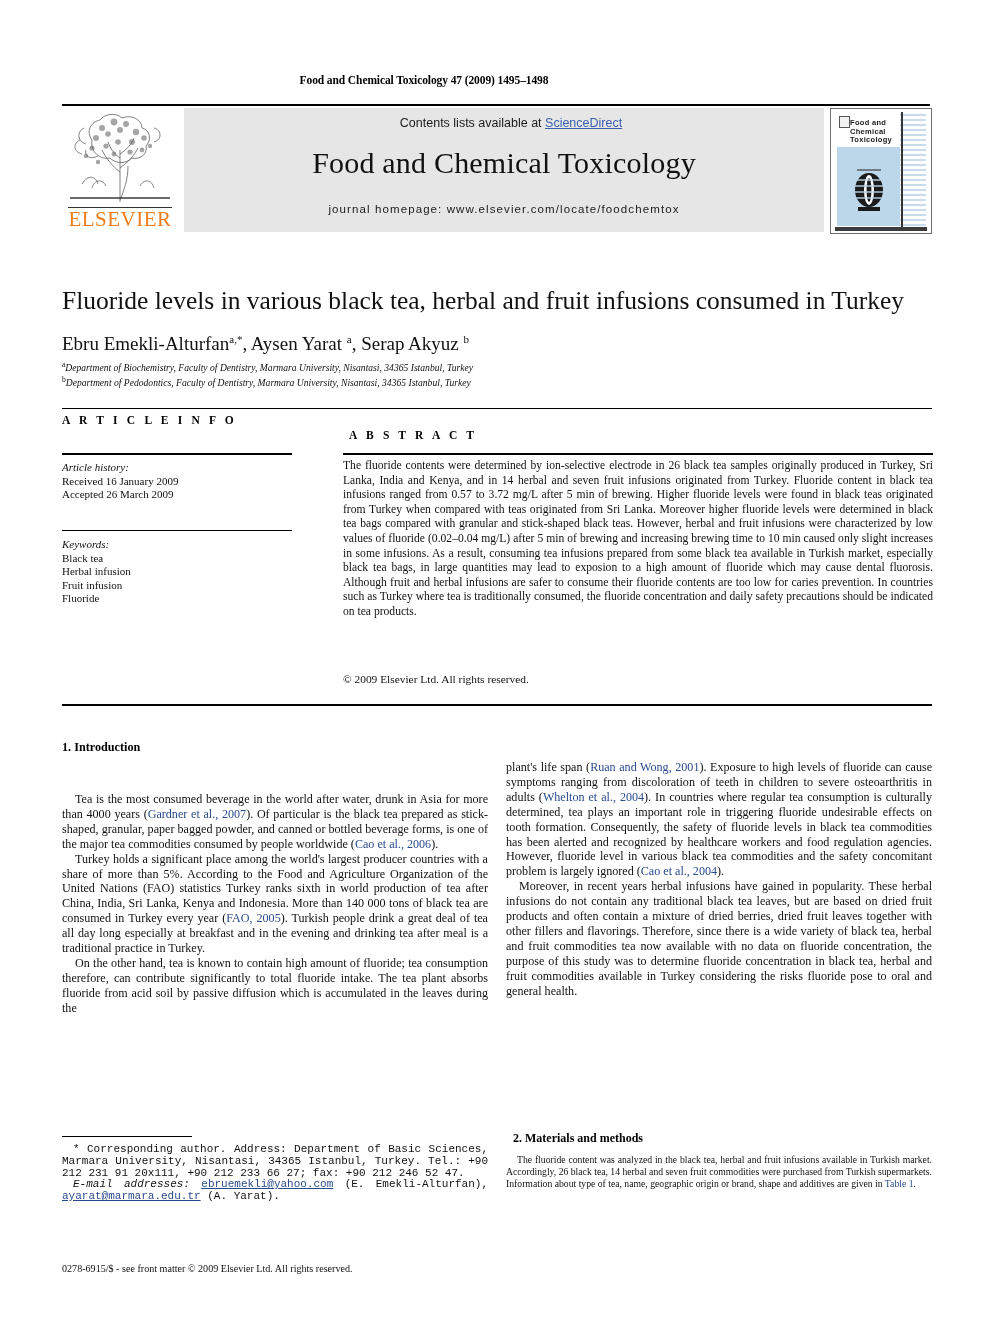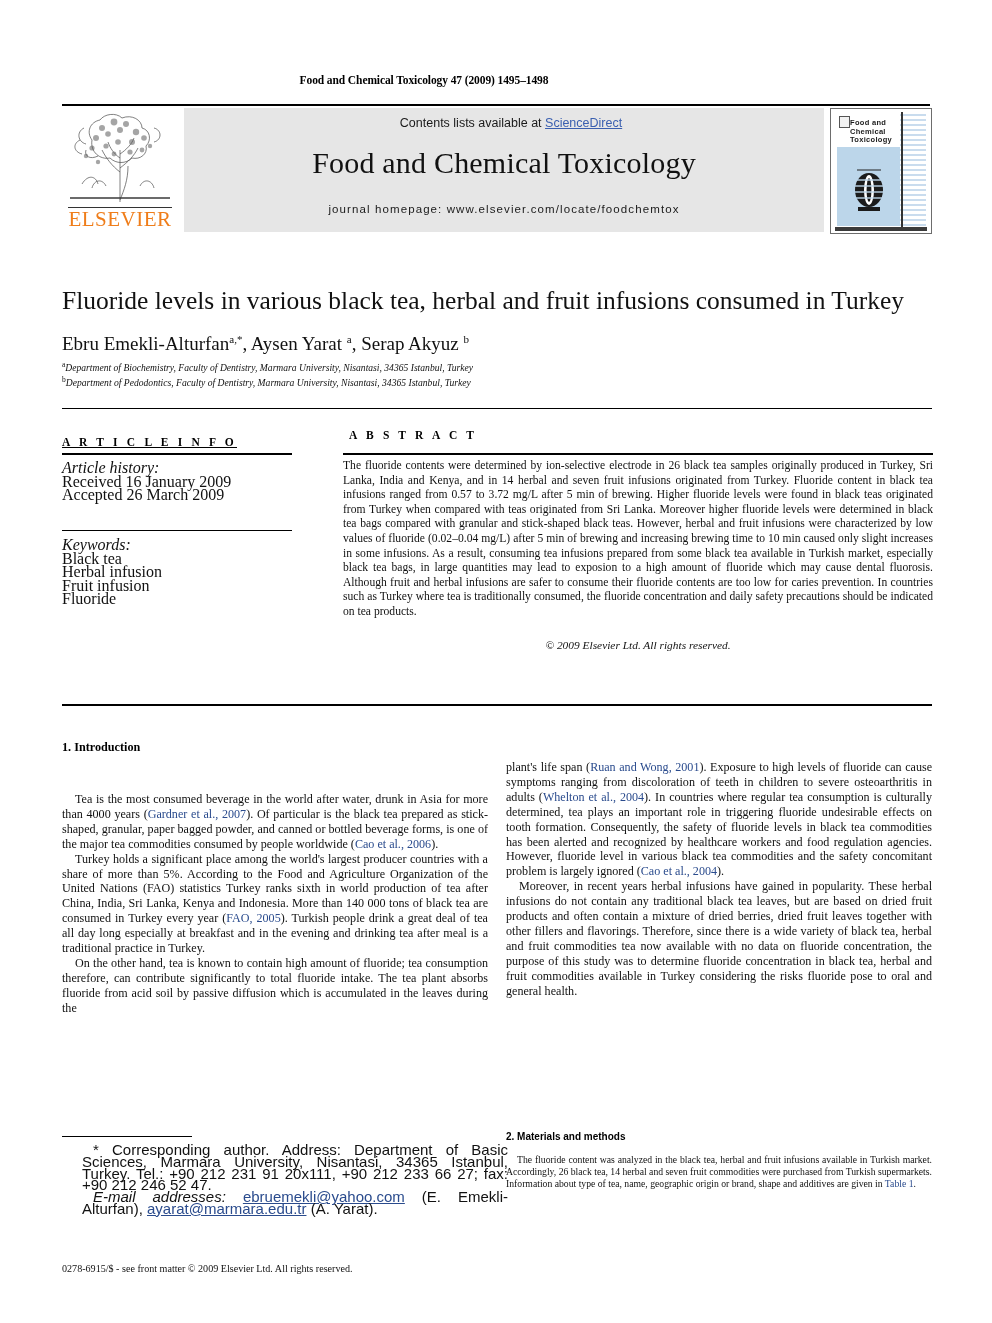--- a/index.html
+++ b/index.html
@@ -231,45 +231,44 @@
     position: absolute;
     font-family: "Liberation Serif", serif;
     font-size: 11.5px;
     font-weight: bold;
     letter-spacing: 3.2px;
     color: #000;
   }
   .ai-block {
     position: absolute;
     font-family: "Liberation Serif", serif;
-    font-size: 16px;
+    font-size: 11px;
     line-height: 13.6px;
     color: #111;
   }
   .ai-block .it { font-style: italic; }
 
   .abstract-text {
     position: absolute;
     left: 343px; top: 459px;
     width: 590px;
     font-family: "Liberation Serif", serif;
     font-size: 11.6px;
     line-height: 14.6px;
     text-align: justify;
     color: #111;
   }
   .copyright {
     position: absolute;
-    left: 343px; top: 639px;
+    left: 343px; top: 673px;
     width: 590px;
-    text-align: center;
+    text-align: left;
     font-family: "Liberation Serif", serif;
     font-size: 11.4px;
     color: #111;
-    font-style: italic;
   }
 
   
   .sec-head {
     position: absolute;
     font-family: "Liberation Serif", serif;
     font-weight: bold;
     font-size: 12.2px;
     color: #000;
   }
@@ -282,46 +281,46 @@
     text-align: justify;
     color: #111;
     margin-top: 20px;
   }
   .col-text p { margin: 0; text-indent: 13px; }
   .col-text p.noind { text-indent: 0; }
   .ref { color: #2a4b8d; }
 
   .small-sec-head {
     position: absolute;
-    font-family: Liberation Sans, sans-serif;
+    font-family: Liberation Serif, serif;
     font-weight: bold;
-    font-size: 10px;
+    font-size: 12px;
     color: #000;
+    margin-left: 7px;
   }
   .small-col-text {
     position: absolute;
     width: 426px;
     font-family: "Liberation Serif", serif;
     font-size: 9.7px;
     line-height: 12.2px;
     text-align: justify;
     color: #111;
   }
   .small-col-text p { margin: 0; text-indent: 11px; }
 
   
   .footnote {
     position: absolute;
     width: 426px;
-    font-family: Liberation Sans, sans-serif;
-    font-size: 15px;
+    font-family: Liberation Mono, monospace;
+    font-size: 11px;
     line-height: 11.8px;
     text-align: justify;
     color: #111;
-    margin-left: 20px;
   }
   .footnote p { margin: 0; }
   .footnote .indent { text-indent: 11px; }
   .mail { color: #2a4b8d; }
   .issn {
     position: absolute;
     left: 62px; top: 1262px;
     width: 426px;
     font-family: "Liberation Serif", serif;
     font-size: 10.1px;
@@ -414,21 +413,21 @@
 
   <div class="title">Fluoride levels in various black tea, herbal and fruit infusions consumed in Turkey</div>
   <div class="authors">Ebru Emekli-Alturfan<sup>a,*</sup>, Aysen Yarat <sup>a</sup>, Serap Akyuz <sup>b</sup></div>
   <div class="affil">
     <div><sup>a</sup><span>Department of Biochemistry, Faculty of Dentistry, Marmara University, Nisantasi, 34365 Istanbul, Turkey</span></div>
     <div><sup>b</sup><span>Department of Pedodontics, Faculty of Dentistry, Marmara University, Nisantasi, 34365 Istanbul, Turkey</span></div>
   </div>
 
   <div class="rule-thin" style="left:62px; top:408px; width:870px;"></div>
 
-  <div class="head-label" style="left:62px; top:436px;text-decoration:underline;">A R T I C L E    I N F O</div>
+  <div class="head-label" style="left:62px; top:414px;">A R T I C L E    I N F O</div>
   <div class="rule-thick" style="left:62px; top:453px; width:230px;"></div>
 
   <div class="ai-block" style="left:62px; top:461px; width:240px;">
     <div class="it">Article history:</div>
     <div>Received 16 January 2009</div>
     <div>Accepted 26 March 2009</div>
   </div>
 
   <div class="rule-thin" style="left:62px; top:530px; width:230px;"></div>
 

